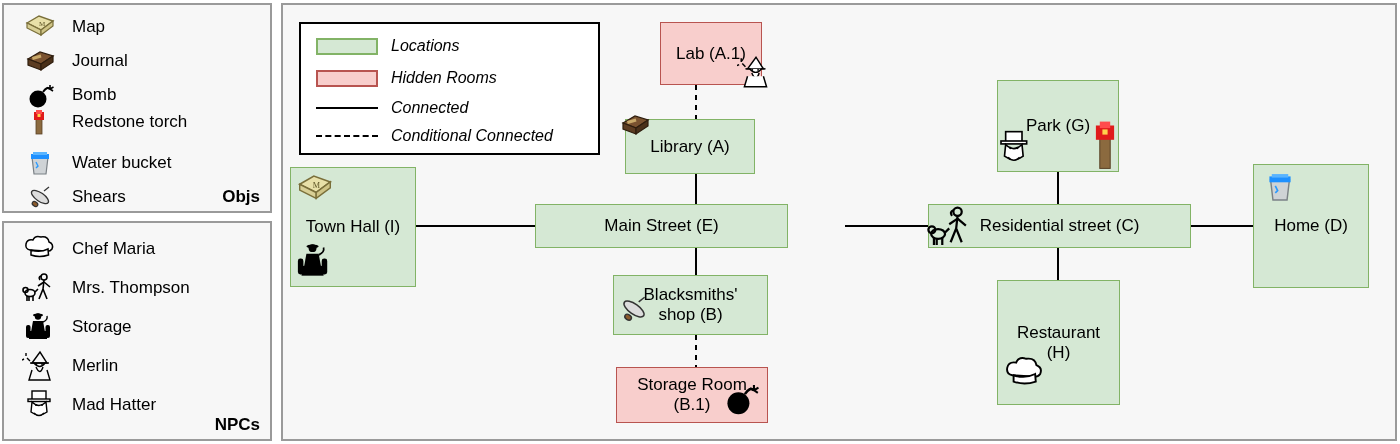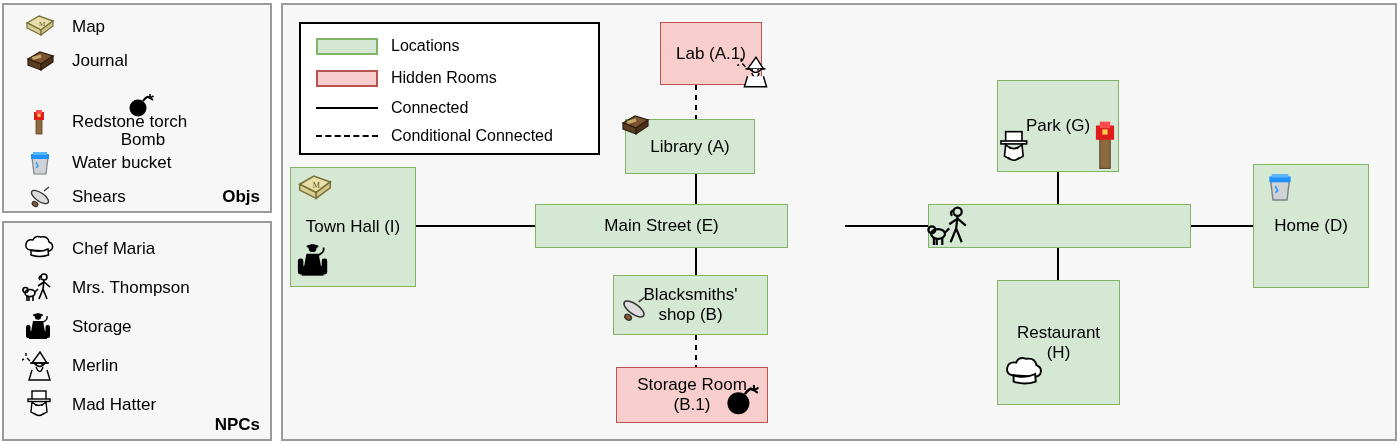--- a/index.html
+++ b/index.html
@@ -96,20 +96,21 @@
     background: #ffffff;
     border: 2px solid #000000;
     box-sizing: border-box;
   }
   .ml-row {
     position: absolute;
     left: 10px;
     height: 28px;
     display: flex;
     align-items: center;
+    font-style: italic;
   }
   .ml-key {
     width: 72px;
     flex: 0 0 72px;
     display: flex;
     align-items: center;
     justify-content: center;
   }
   .swatch-green {
     width: 62px; height: 17px;
@@ -189,21 +190,21 @@
         <svg class="ic" width="34" height="28" viewBox="0 0 34 28">
           <polygon points="5,12 17,5 30,9 18,17" fill="#7a5230" stroke="#2e1d0e" stroke-width="1.3"></polygon>
           <polygon points="5,12 18,17 18,23 5,18" fill="#5c3c22" stroke="#2e1d0e" stroke-width="1.2"></polygon>
           <polygon points="18,17 30,9 30,15 18,23" fill="#4a3019" stroke="#2e1d0e" stroke-width="1.2"></polygon>
           <rect x="9" y="10" width="9" height="3" fill="#c9a96a" transform="rotate(-16 9 10)"></rect>
         </svg>
       </span>
       <span class="legend-label">Journal</span>
     </div>
 
-    <div class="legend-row" style="top:73px;flex-direction:column;">
+    <div class="legend-row" style="top:73px;">
       <span class="legend-icon">
         <svg class="ic" width="34" height="28" viewBox="0 0 34 28">
           <circle cx="15" cy="18" r="8.5" fill="#000"></circle>
           <path d="M20,11 Q24,5 27,8" stroke="#000" stroke-width="2" fill="none"></path>
           <path d="M27,8 l0,-4 M27,8 l3.5,-2 M27,8 l3,2 M27,8 l-3,-1.5" stroke="#000" stroke-width="1.6"></path>
         </svg>
       </span>
       <span class="legend-label">Bomb</span>
     </div>
 
@@ -478,20 +479,21 @@
           <svg width="26" height="50" viewBox="0 0 20 38">
             <rect x="6" y="14" width="8" height="23" fill="#8b6a3f" stroke="#5a4326" stroke-width="0.8"></rect>
             <rect x="3" y="4" width="14" height="11" fill="#e01b1b"></rect>
             <rect x="6" y="1" width="8" height="5" fill="#ff4d4d"></rect>
             <rect x="8" y="7" width="4" height="4" fill="#ffd24d"></rect>
           </svg>
         </span>
       </div>
 
       <div class="node loc" id="node-C" style="left:645px; top:199px; width:263px; height:44px;">
+        <span class="node-label">Residential street (C)</span>
         <span class="node-icon" style="left:-2px; top:-1px;">
           <svg width="50" height="46" viewBox="0 0 36 32">
             <g fill="none" stroke="#000" stroke-width="1.6">
               <circle cx="22" cy="5" r="3"></circle>
               <path d="M22,8 l-1,9 l-4,10 M21,17 l4,10"></path>
               <path d="M22,10 l-6,4 M22,10 l6,5"></path>
               <path d="M18,8 q-2,-3 1,-4"></path>
               <ellipse cx="8" cy="21" rx="5" ry="3.5"></ellipse>
               <circle cx="3.5" cy="18" r="2.5"></circle>
               <path d="M5,24 l0,5 M11,24 l0,5 M7,24 l0,5 M13,20 l3,-3"></path>

